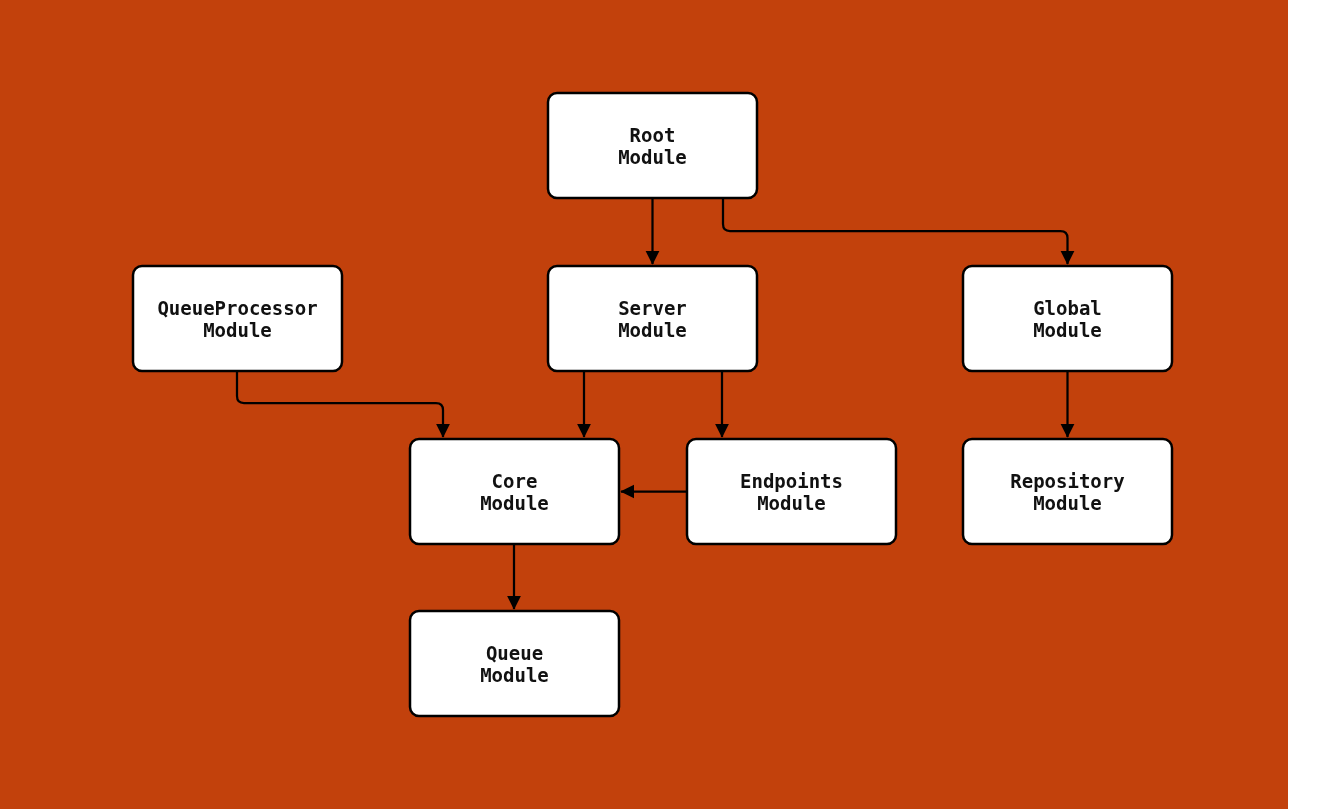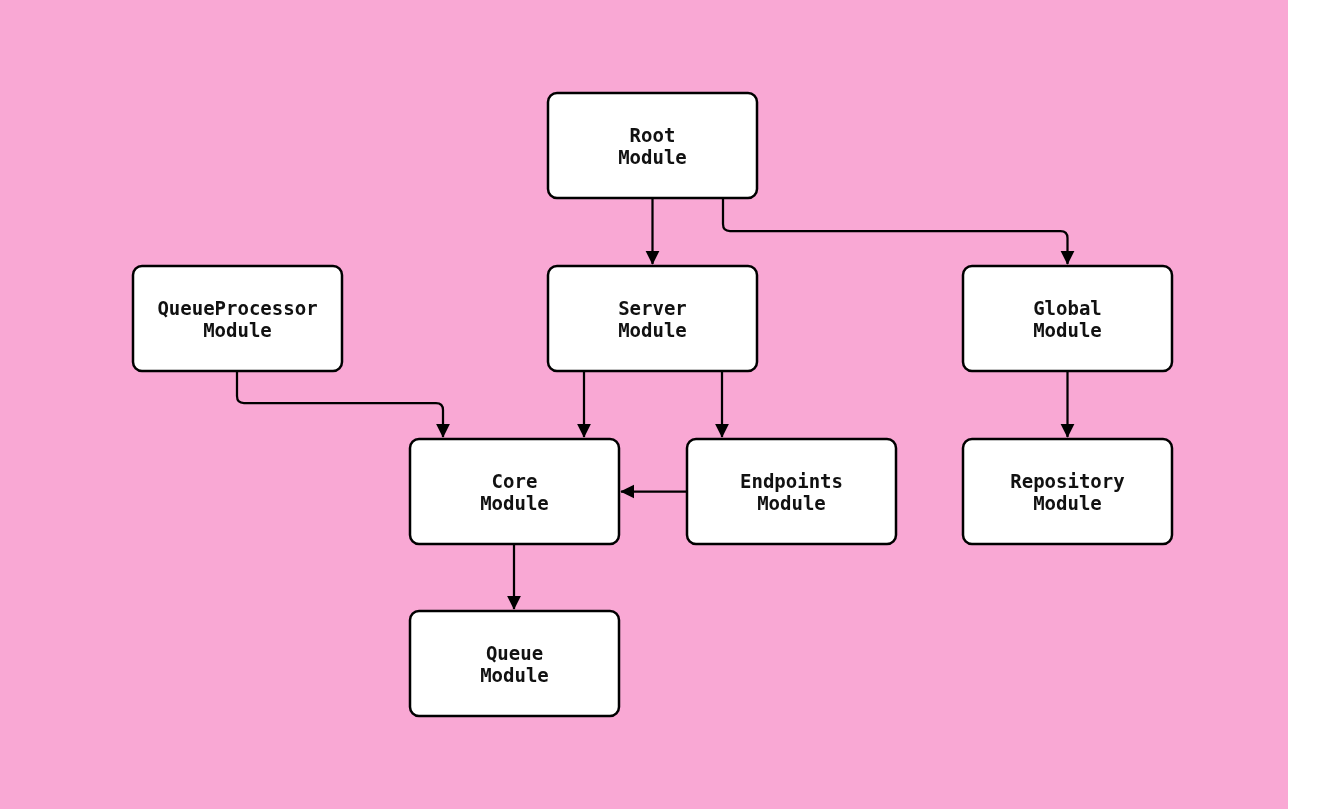--- a/index.html
+++ b/index.html
@@ -4,21 +4,21 @@
 <style>
   html, body {
     margin: 0;
     padding: 0;
     background: #ffffff;
   }
   .canvas {
     position: relative;
     width: 1288px;
     height: 809px;
-    background: #f9a8d4;
+    background: #c2410c;
     overflow: hidden;
     font-family: "DejaVu Sans Mono", "Liberation Mono", monospace;
   }
   svg {
     display: block;
   }
   .node-rect {
     fill: #ffffff;
     stroke: #000000;
     stroke-width: 2.5px;

